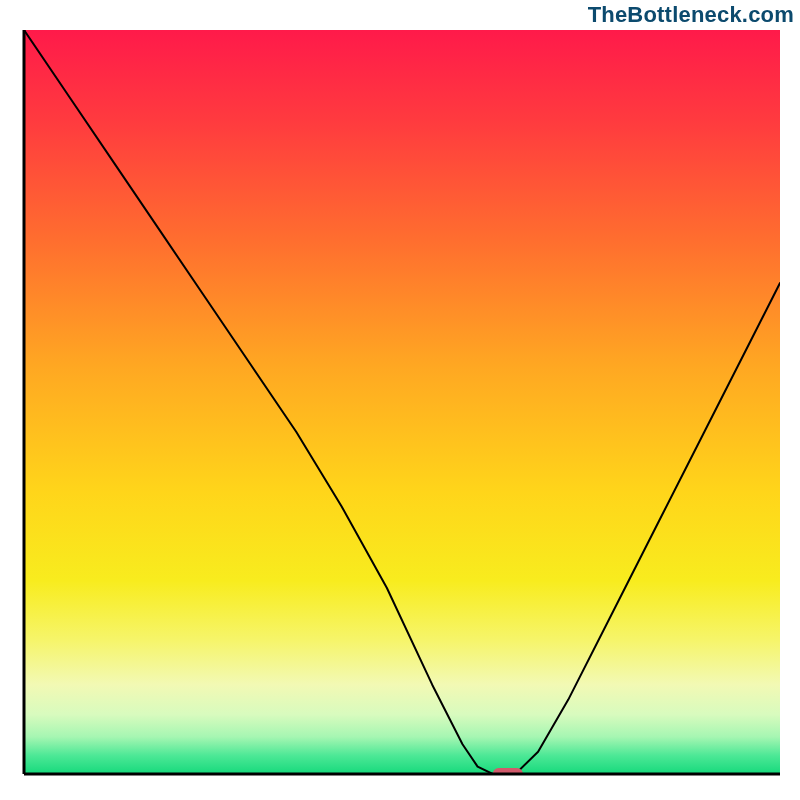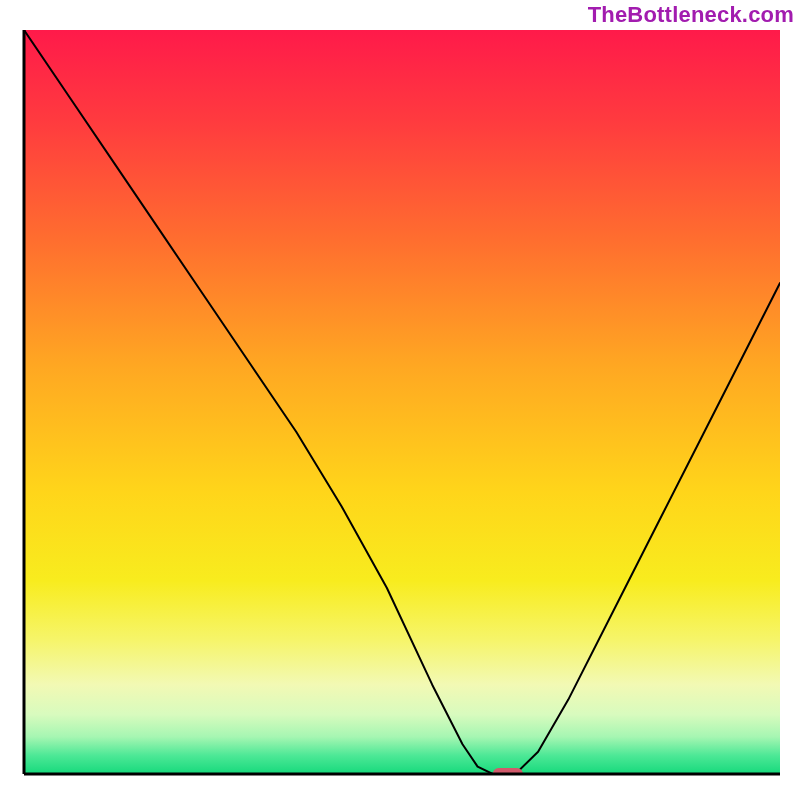--- a/index.html
+++ b/index.html
@@ -15,21 +15,21 @@
     position: relative;
     width: 800px;
     height: 800px;
   }
   .watermark {
     position: absolute;
     top: 2px;
     right: 6px;
     font-size: 22px;
     font-weight: 600;
-    color: #a21caf;
+    color: #0c4a6e;
     letter-spacing: 0.2px;
     z-index: 10;
   }
   svg.chart {
     position: absolute;
     top: 0;
     left: 0;
     width: 800px;
     height: 800px;
   }

